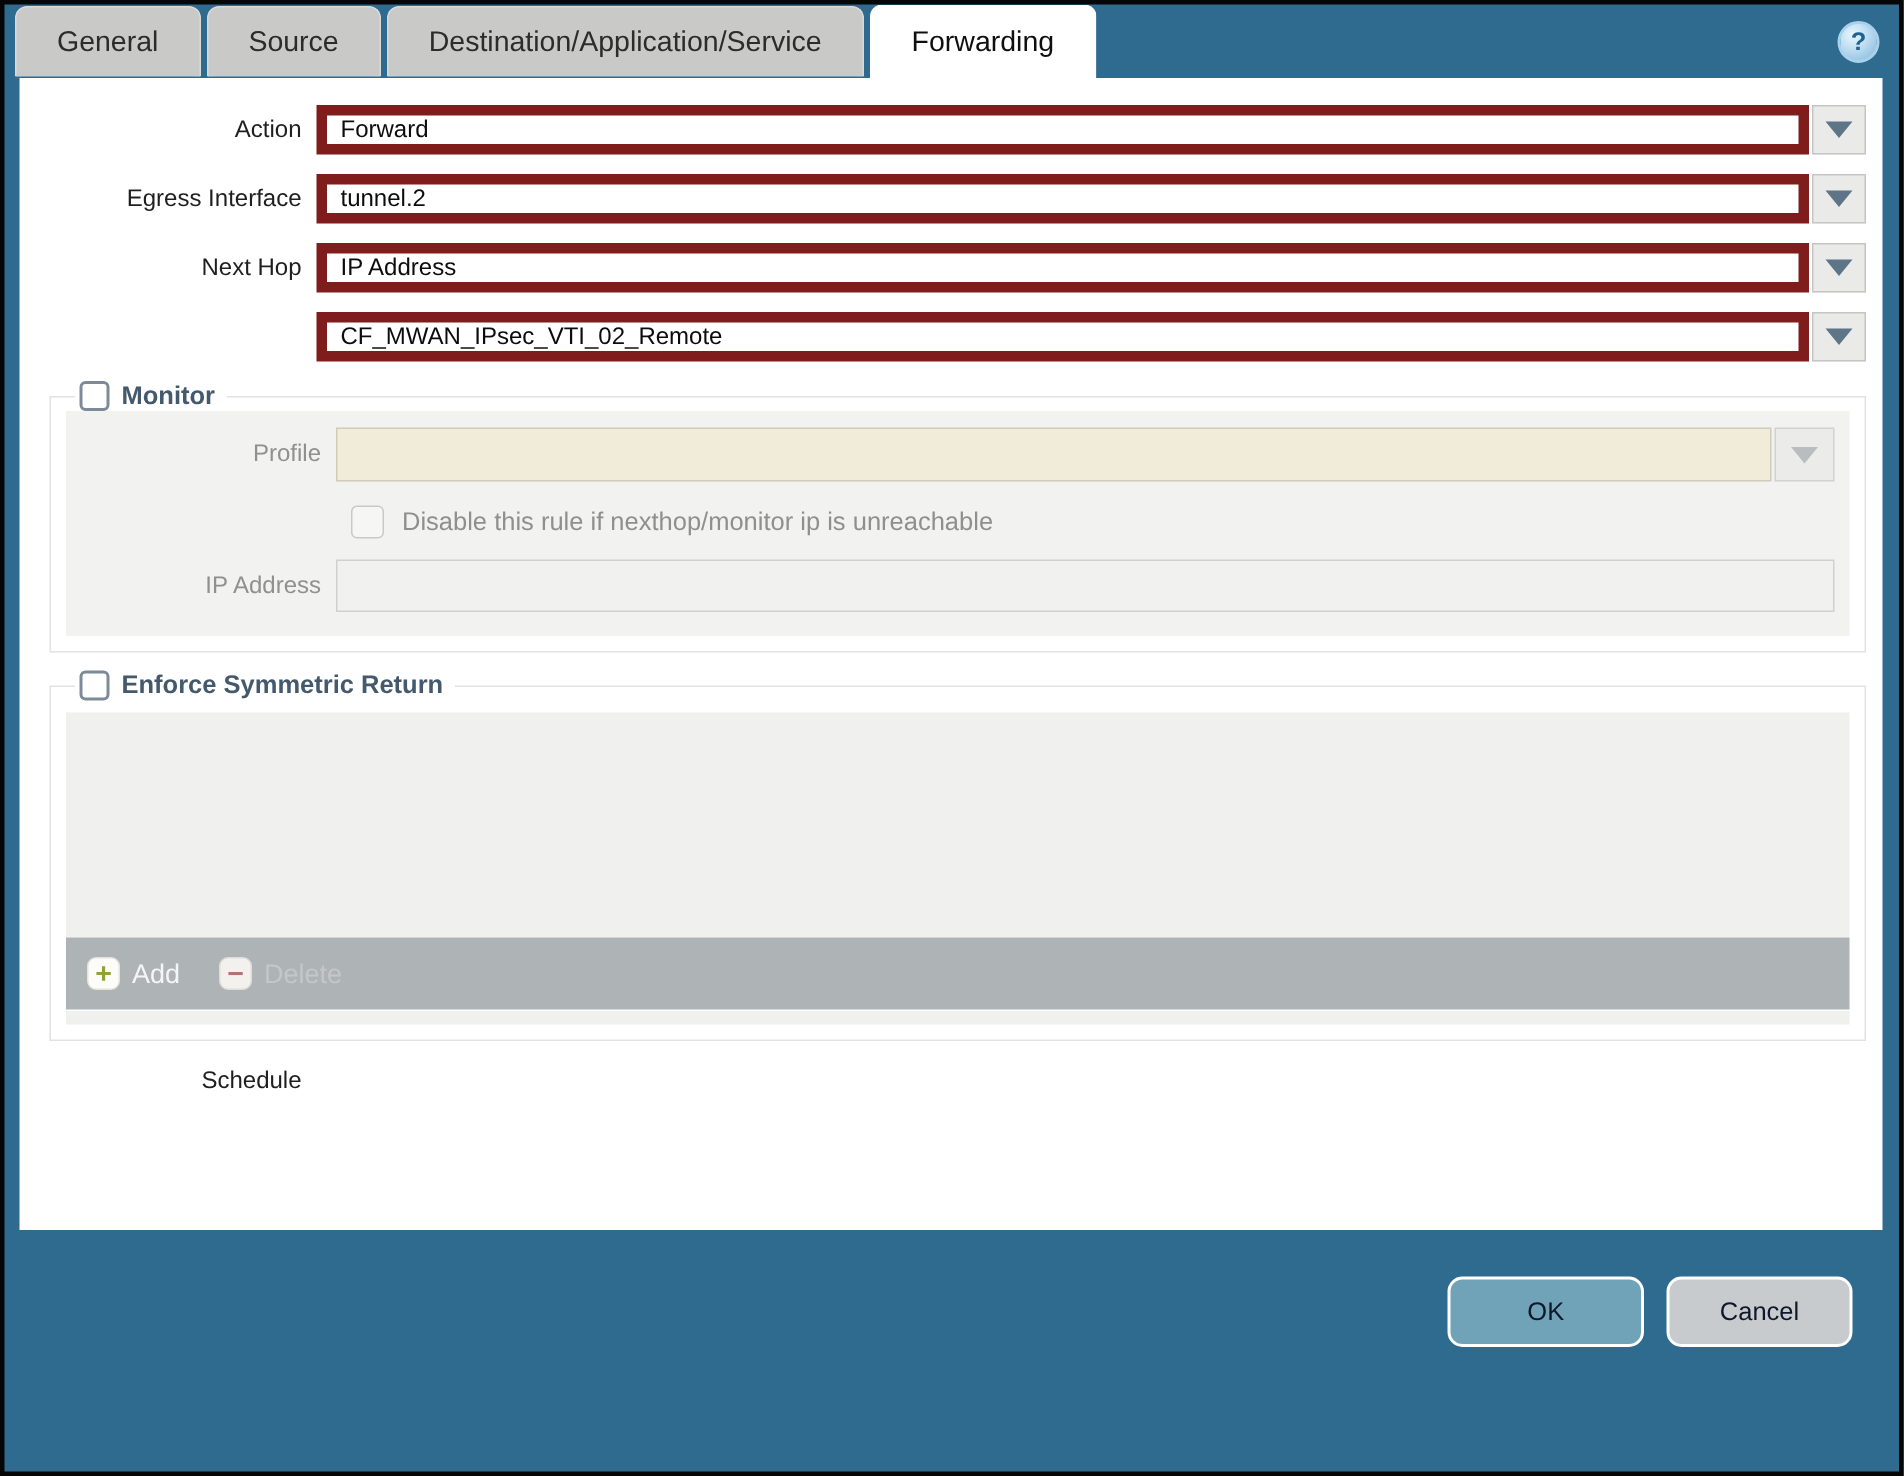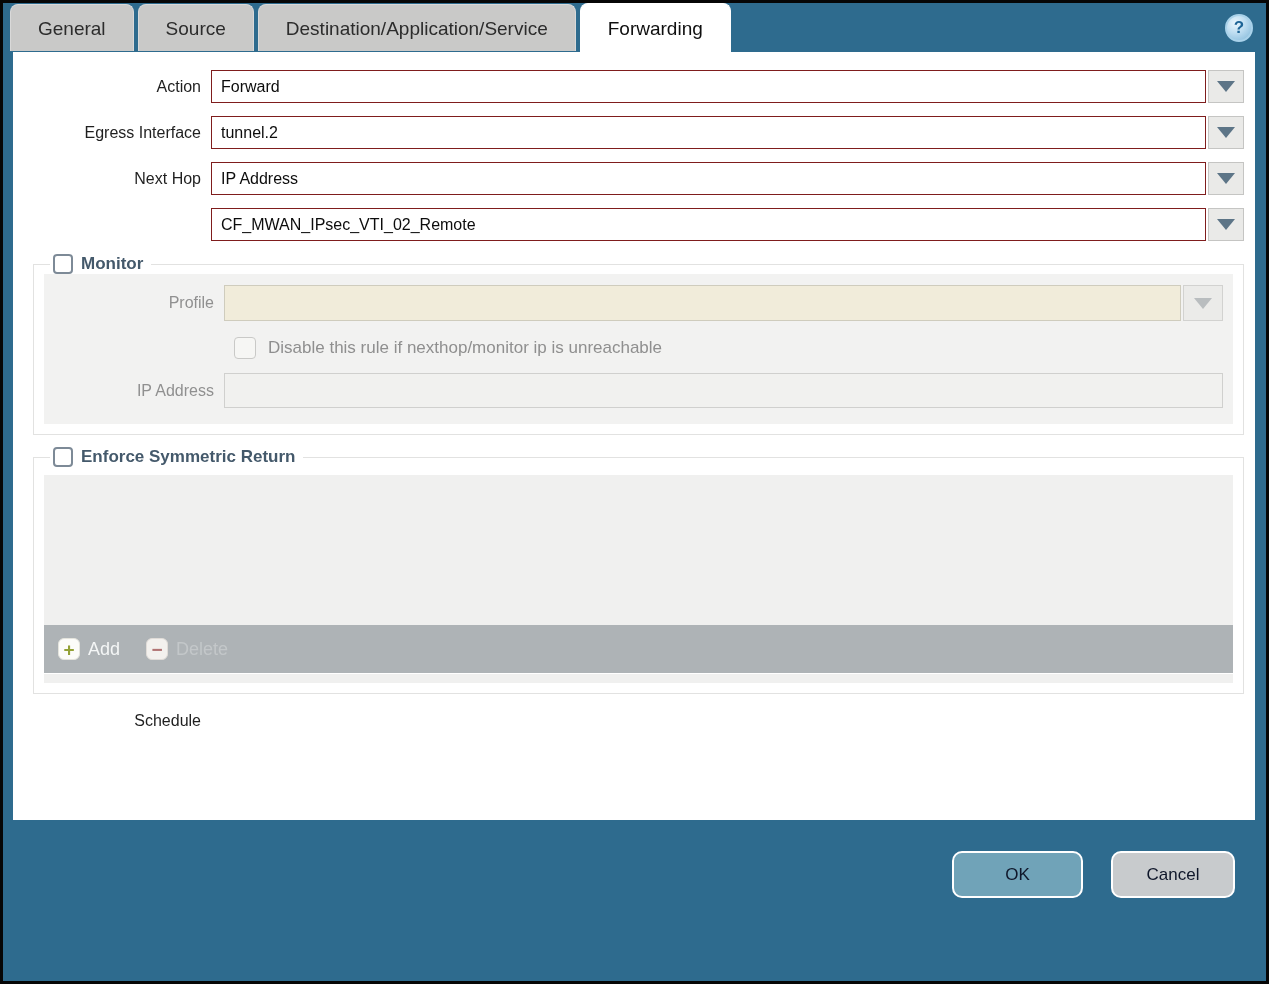--- a/index.html
+++ b/index.html
@@ -72,21 +72,21 @@
 
   .frow { display:flex; align-items:center; margin-bottom:13px; }
   .frow .lbl {
     width:198px; flex:none;
     text-align:right; padding-right:10px;
     font-size:16px; color:#1f1f1f;
   }
   .combo { flex:1; display:flex; height:33px; }
   .combo input {
     flex:1; height:33px;
-    border:1px solid #7f1d1d;
+    border:7px solid #7f1d1d;
     background:#ffffff;
     font-family:"Liberation Sans", sans-serif;
     font-size:16px; color:#0c0c0c;
     padding:0 9px;
     outline:none;
   }
   .dd-btn {
     width:36px; height:33px; flex:none;
     margin-left:2px; margin-right:11px;
     background:#eaeae8;
@@ -201,21 +201,21 @@
   .btn {
     height:47px;
     border-radius:10px;
     border:2px solid #ffffff;
     font-size:17px; color:#0f172a;
     display:flex; align-items:center; justify-content:center;
     cursor:pointer;
     font-family:"Liberation Sans", sans-serif;
   }
   .btn-ok { width:131px; background:#70a3b8; }
-  .btn-cancel { width:124px; background:#c8cbcd; margin-left:28px; }
+  .btn-cancel { width:124px; background:#c8cbcd; margin-left:15px; }
 </style>
 </head>
 <body>
 
 <div class="window">
 
   <div class="help-icon">
     <span>?</span>
   </div>
 

